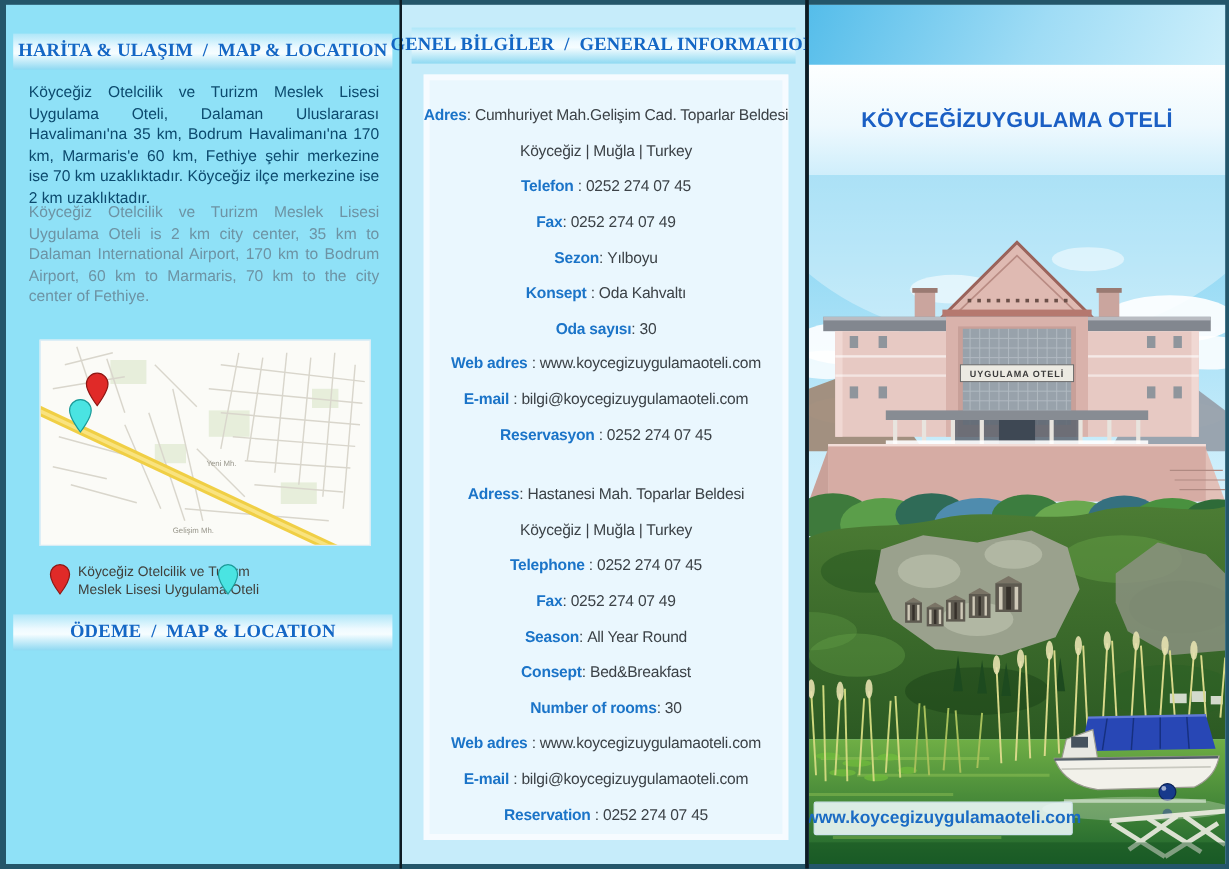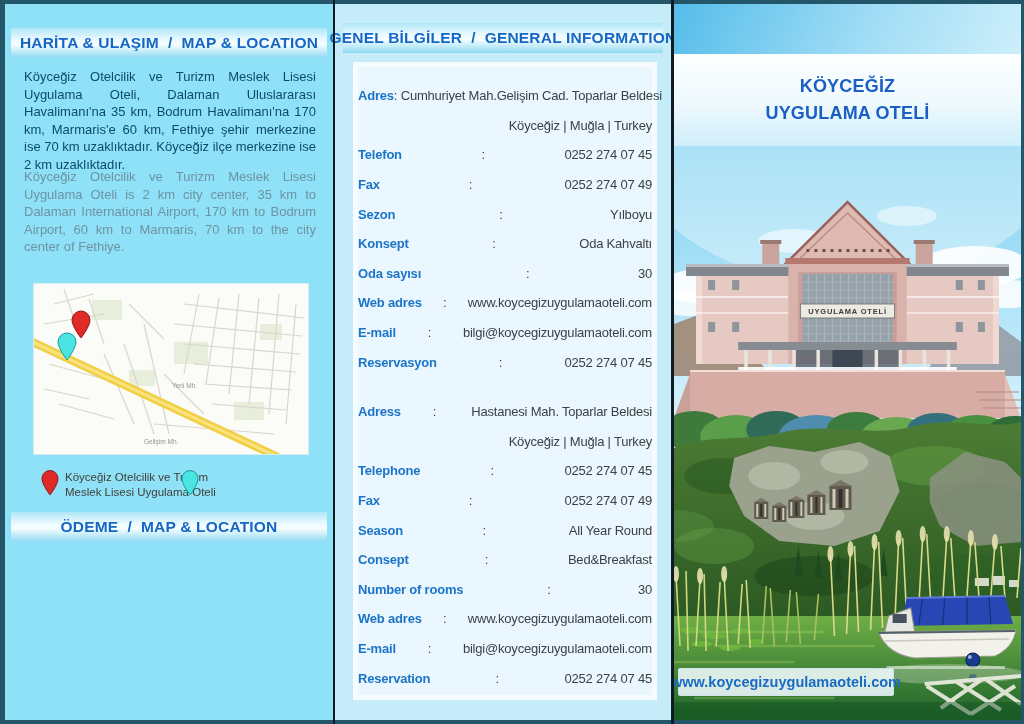--- a/index.html
+++ b/index.html
@@ -16,54 +16,55 @@
   .fold{position:absolute;top:0;height:724px;background:#0d1b23;z-index:5;}
   .fold-1{left:333px;width:2px;}
   .fold-2{left:671px;width:3px;}
 
   .hdr-band{
     position:absolute;left:6px;right:6px;height:30px;
     background:linear-gradient(180deg,#aee6f8 0%,#eefaff 40%,#f6fdff 55%,#8fd9f2 100%);
     display:flex;align-items:center;justify-content:center;
     font-weight:bold;font-size:15.5px;color:#1467c5;letter-spacing:.2px;
     white-space:pre;
+    font-family:Liberation Serif, serif;
   }
   .para{
     position:absolute;left:19px;right:17px;
     text-align:justify;font-size:13px;line-height:17.6px;color:#0c4a6e;
   }
   .para-en{color:#6d93a4;}
 
   .map-box{
     position:absolute;left:28px;top:279px;width:276px;height:172px;
     background:#fbfbf7;border:1px solid #d6ecf5;box-sizing:border-box;
   }
   .legend-item{position:absolute;display:flex;}
   .legend-text{font-size:11.5px;line-height:15px;color:#40403c;}
 
   .mid-rows{
     position:absolute;left:18px;right:14px;top:58px;height:638px;
     background:#eaf7fe;border:5px solid rgba(255,255,255,.55);
     box-sizing:border-box;padding-top:14px;
   }
   .info-line{
-    height:29.6px;display:flex;align-items:center;justify-content:space-between;
+    height:29.6px;display:flex;align-items:center;justify-content:center;
     font-size:13px;letter-spacing:-0.2px;color:#3c4247;white-space:pre;overflow:visible;
   }
   .info-line .lbl{font-weight:bold;color:#1b74c8;}
   .group-gap{height:20px;}
 
   .sky-band{
     position:absolute;left:0;right:0;top:0;height:50px;
     background:linear-gradient(115deg,#55bdea 0%,#9fdcf5 55%,#cdeffb 100%);
   }
   .title-banner{
     position:absolute;left:0;right:0;top:50px;height:92px;
     background:linear-gradient(180deg,#fdffff 0%,#eef9fe 55%,#cfeefb 100%);
-    display:flex;flex-direction:column;align-items:center;justify-content:center;
+    display:flex;flex-direction:row;align-items:center;justify-content:center;
     text-align:center;
   }
   .title-line{font-weight:bold;font-size:18px;line-height:27px;color:#1a5fc4;letter-spacing:.2px;}
   .photo{position:absolute;left:0;top:142px;width:347px;height:574px;}
   .url-banner{
     position:absolute;left:4px;top:664px;width:214px;height:26px;
     background:rgba(240,250,253,.88);border:1px solid #cfe3ec;border-radius:2px;
     display:flex;align-items:center;justify-content:center;
     font-weight:bold;font-size:14.5px;color:#1a6bc4;z-index:4;
   }

